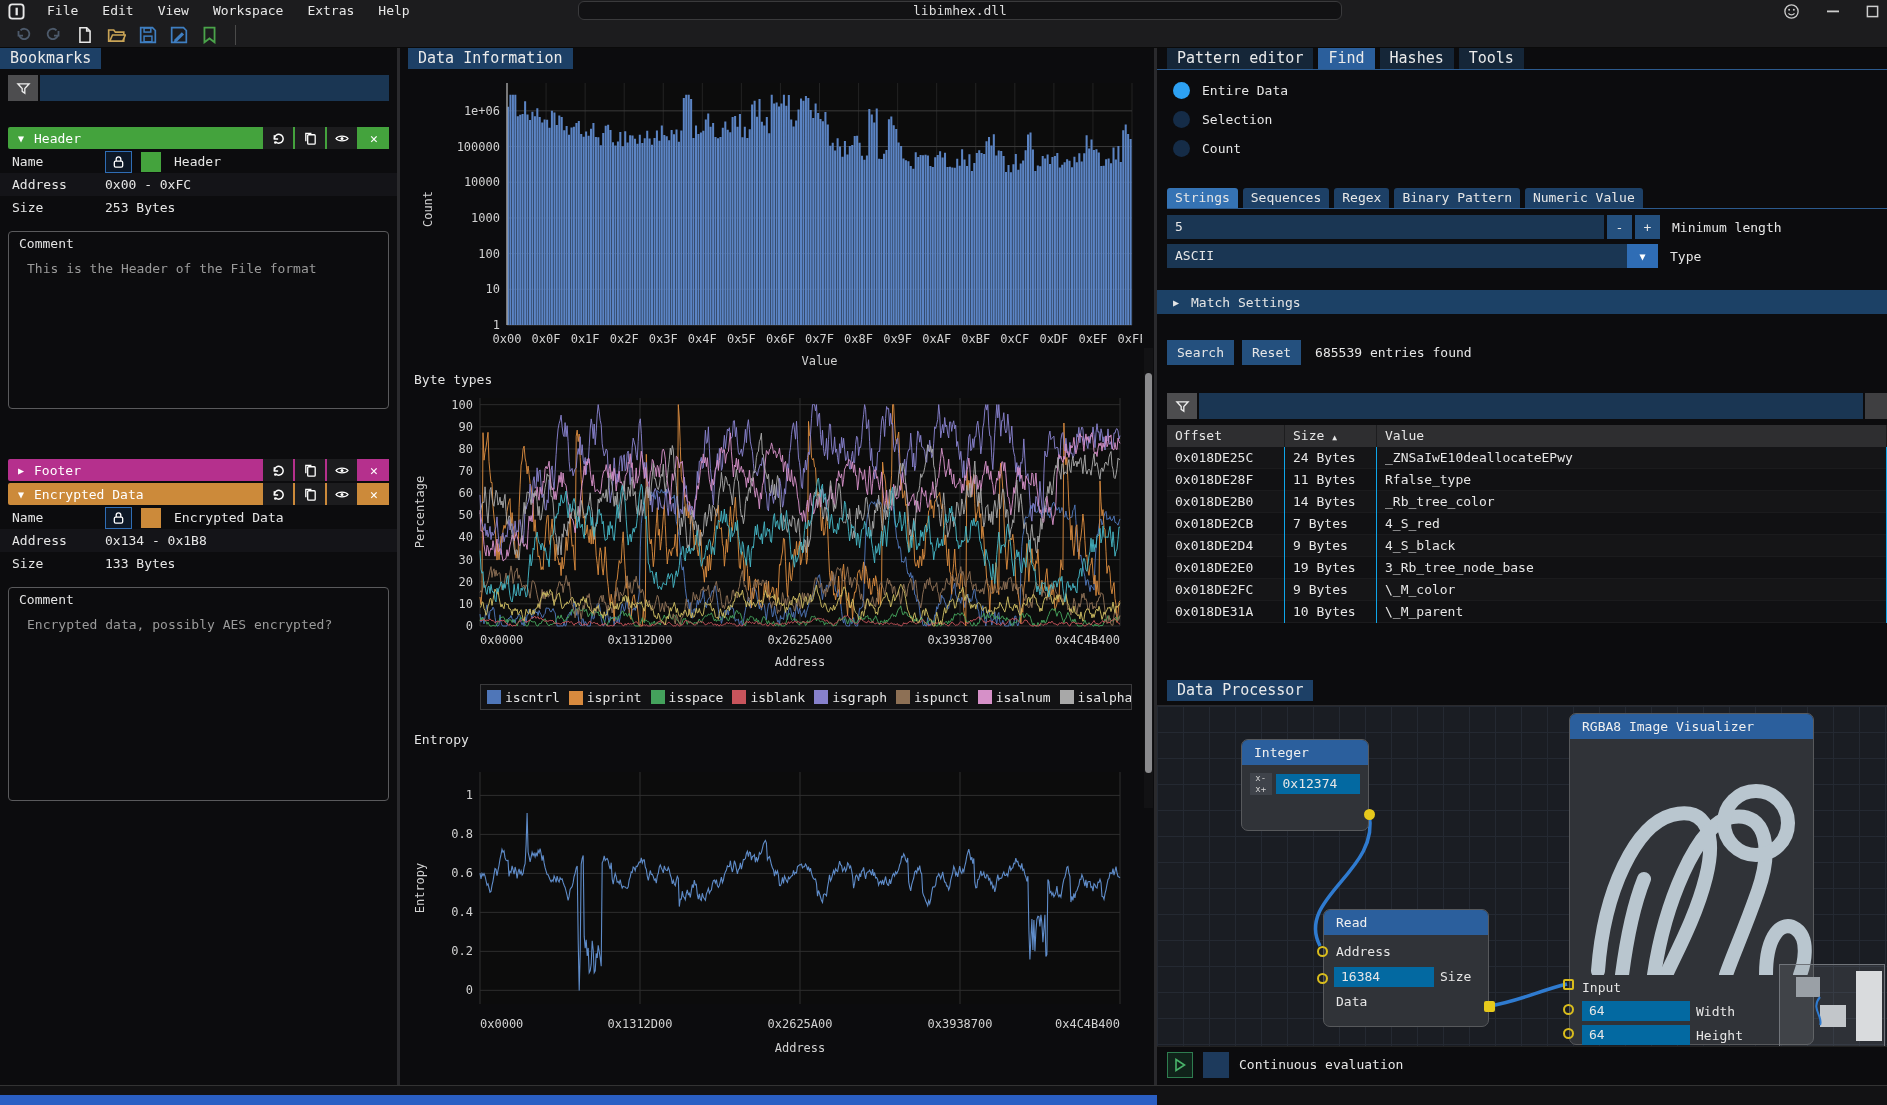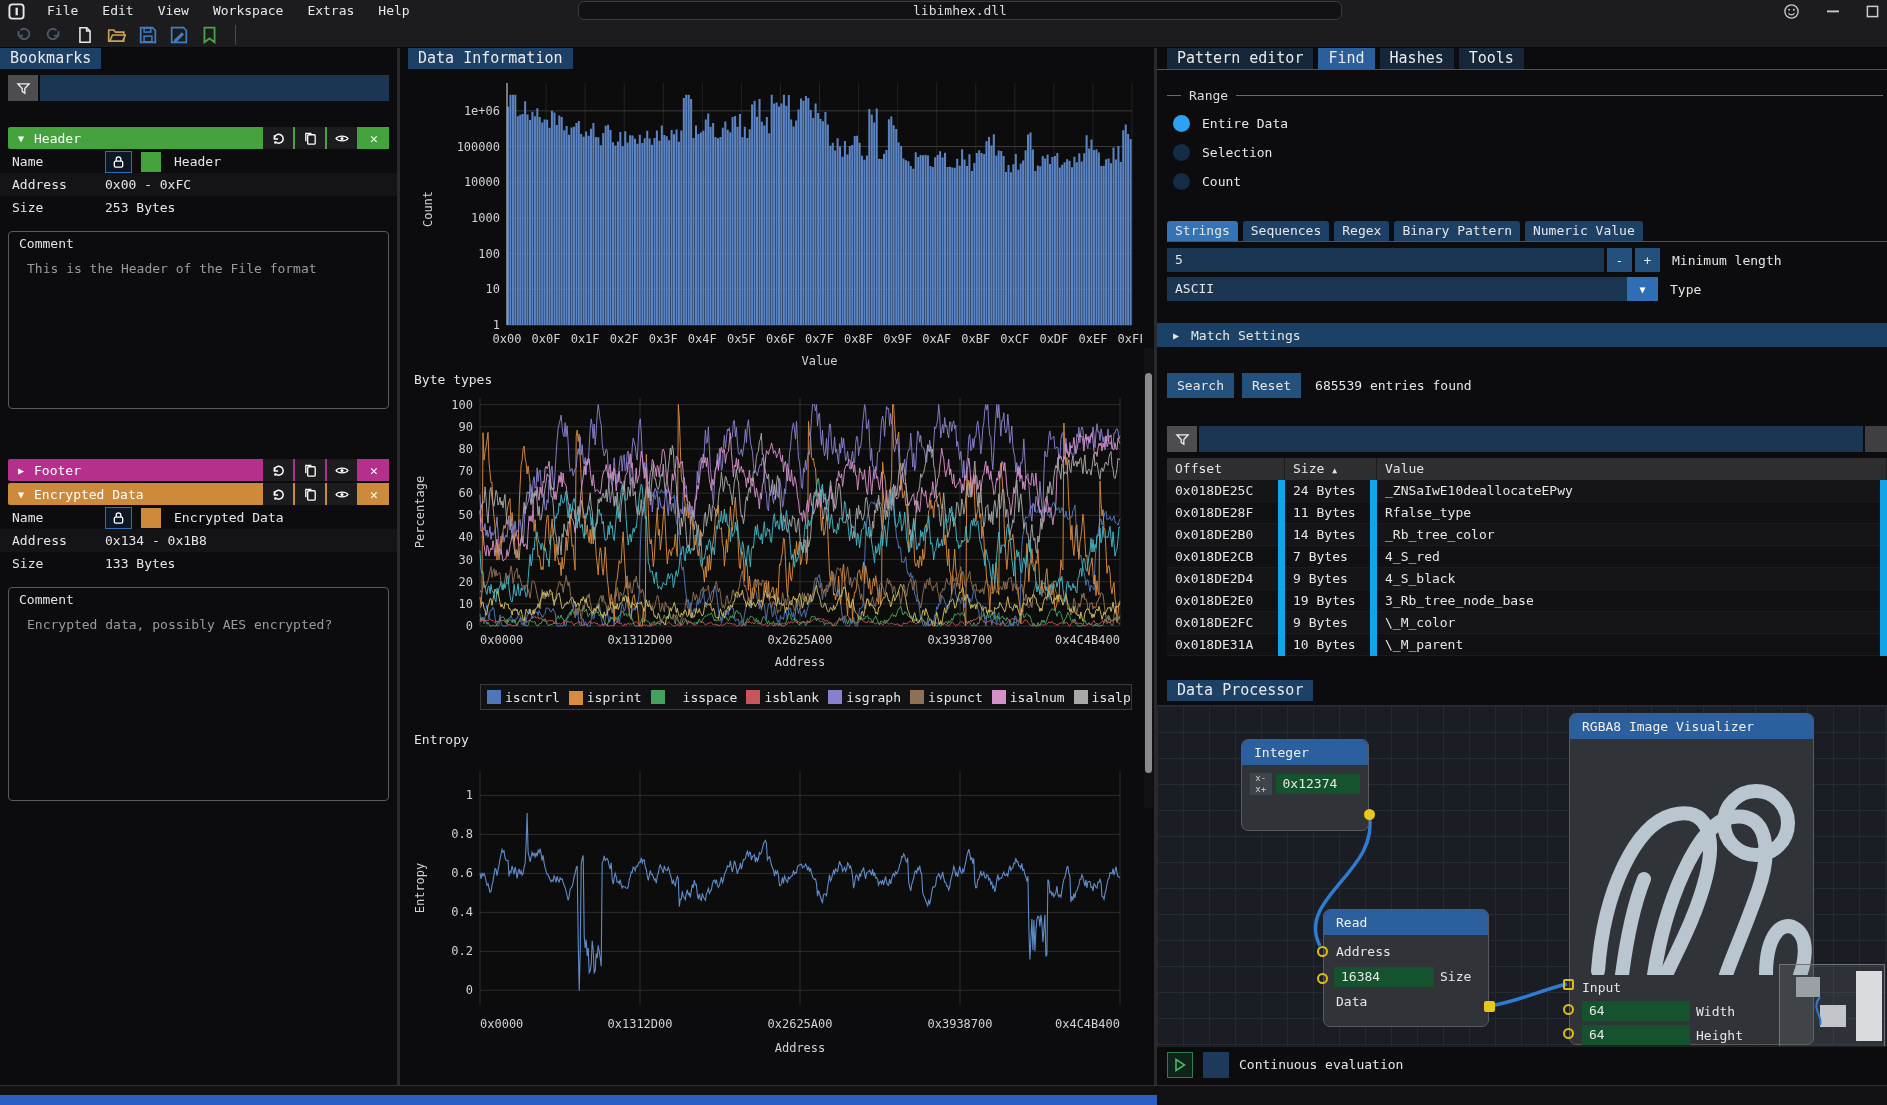--- a/index.html
+++ b/index.html
@@ -66,32 +66,32 @@
   .input-row{display:flex;align-items:center;margin-top:6px;height:24px}
   .text-field{background:#1a3653;height:24px;line-height:24px;padding:0 8px}
   .sq-btn{width:25px;height:24px;background:#24507e;display:flex;align-items:center;justify-content:center;margin-left:3px}
   .combo-arrow{width:31px;height:24px;background:#2f6db5;display:flex;align-items:center;justify-content:center;font-size:10px;color:#fff}
   .match-bar{display:flex;align-items:center;gap:12px;margin-top:22px;height:24px;background:#1c4166;padding-left:8px;margin-right:0}
   .btn{background:#24507e;height:25px;line-height:25px;padding:0 10px;display:inline-block}
   .table-head{display:flex;height:22px;background:#2e2e30;margin-top:6px;align-items:center}
   .th{padding:0 8px;border-right:1px solid #1d1d1f;height:22px;line-height:22px}
   .tr{display:flex;height:22px;align-items:center;border-bottom:1px solid #1b1b1d;background:#111113}
   .tr:nth-child(odd){background:#151517}
-  .td{padding:0 8px;overflow:hidden;white-space:nowrap;border-right:7px solid #0ea5e9;height:22px;line-height:22px}
+  .td{padding:0 8px;overflow:hidden;white-space:nowrap;border-right:1px solid #0ea5e9;height:22px;line-height:22px}
   .c0{width:118px;flex:0 0 auto}.c1{width:92px;flex:0 0 auto}.c2{flex:1}
   
   .dp-tab{position:absolute;left:10px;top:632px}
   .dp-canvas{position:absolute;left:0;top:657px;width:730px;height:341px;overflow:hidden;
      background-color:#1a1d23;
      background-image:linear-gradient(#242932 1px,transparent 1px),linear-gradient(90deg,#242932 1px,transparent 1px);
      background-size:26px 26px;border-top:1px solid #2a2a2d}
   .node{position:absolute;background:#303338;border:1px solid #57595c;border-radius:7px}
   .node-head{background:#2b5f9d;border-radius:6px 6px 0 0;padding:5px 12px;color:#f0f0f0}
   .node-row{display:flex;align-items:center;height:25px;padding:0 12px;gap:8px}
-  .nfield{background:#14532d;height:20px;line-height:20px;padding:0 7px}
+  .nfield{background:#0369a1;height:20px;line-height:20px;padding:0 7px}
   .pin{position:absolute;width:11px;height:11px;border-radius:50%;border:2px solid #d9bd1d;background:transparent}
   .pin.filled{background:#e6c91c;border-color:#e6c91c}
   .pin.square{border-radius:2px}
   .dp-bottom{position:absolute;left:0;top:998px;width:730px;height:36px;background:#0c0c0e;display:flex;align-items:center;gap:10px;padding-left:10px;border-top:1px solid #222}
   .play-btn{width:26px;height:26px;background:#10231a;border:1px solid #2e7d4f;display:flex;align-items:center;justify-content:center}
   .check{width:26px;height:26px;background:#1d3a5c}
   .minimap{position:absolute;left:622px;top:258px;width:106px;height:83px;background:rgba(140,145,152,.18);border:1px solid #6f7control4}
   
   .statusbar{position:absolute;left:0;top:1085px;width:1887px;height:20px;background:#121214;border-top:1px solid #333}
   .progress{position:absolute;left:0;top:1095px;width:1157px;height:10px;background:#2a5fc4}
@@ -417,21 +417,21 @@
       </svg></div>
   <div class="abs" style="left:80px;top:636px;width:652px;height:26px;border:1px solid #3a3a3c;background:#121214;display:flex;align-items:center;gap:9px;padding:0 6px;overflow:hidden;white-space:nowrap" id="legend-bytes">
       <span style="display:inline-flex;align-items:center;gap:4px">
      <span style="width:14px;height:14px;background:#4f76b8;display:inline-block"></span>
      <span>iscntrl</span>
       </span>
       <span style="display:inline-flex;align-items:flex-end;gap:4px">
      <span style="width:14px;height:14px;background:#d88a3e;display:inline-block"></span>
      <span>isprint</span>
       </span>
-      <span style="display:inline-flex;align-items:center;gap:18px">
+      <span style="display:inline-flex;align-items:center;gap:4px">
      <span style="width:14px;height:14px;background:#44a25c;display:inline-block"></span>
      <span>isspace</span>
       </span>
       <span style="display:inline-flex;align-items:center;gap:4px">
      <span style="width:14px;height:14px;background:#c8545c;display:inline-block"></span>
      <span>isblank</span>
       </span>
       <span style="display:inline-flex;align-items:center;gap:4px">
      <span style="width:14px;height:14px;background:#8781cc;display:inline-block"></span>
      <span>isgraph</span>
@@ -486,23 +486,20 @@
 
 <div class="panel-right">
   <div id="find-tabs" style="display:flex;gap:5px;padding-left:10px">
       <span class="tab dim">Pattern editor</span>
       <span class="tab active">Find</span>
       <span class="tab dim">Hashes</span>
       <span class="tab dim">Tools</span>
     </div>
   <div class="tabline"></div>
   <div class="find-content">
-    <div class="sep-label">
-      <span>Range</span>
-    </div>
     <div id="range-radios">
         <div class="radio-row">
     <span class="radio sel"></span>
     <span>Entire Data</span>
         </div>
         <div class="radio-row">
     <span class="radio "></span>
     <span>Selection</span>
         </div>
         <div class="radio-row">

